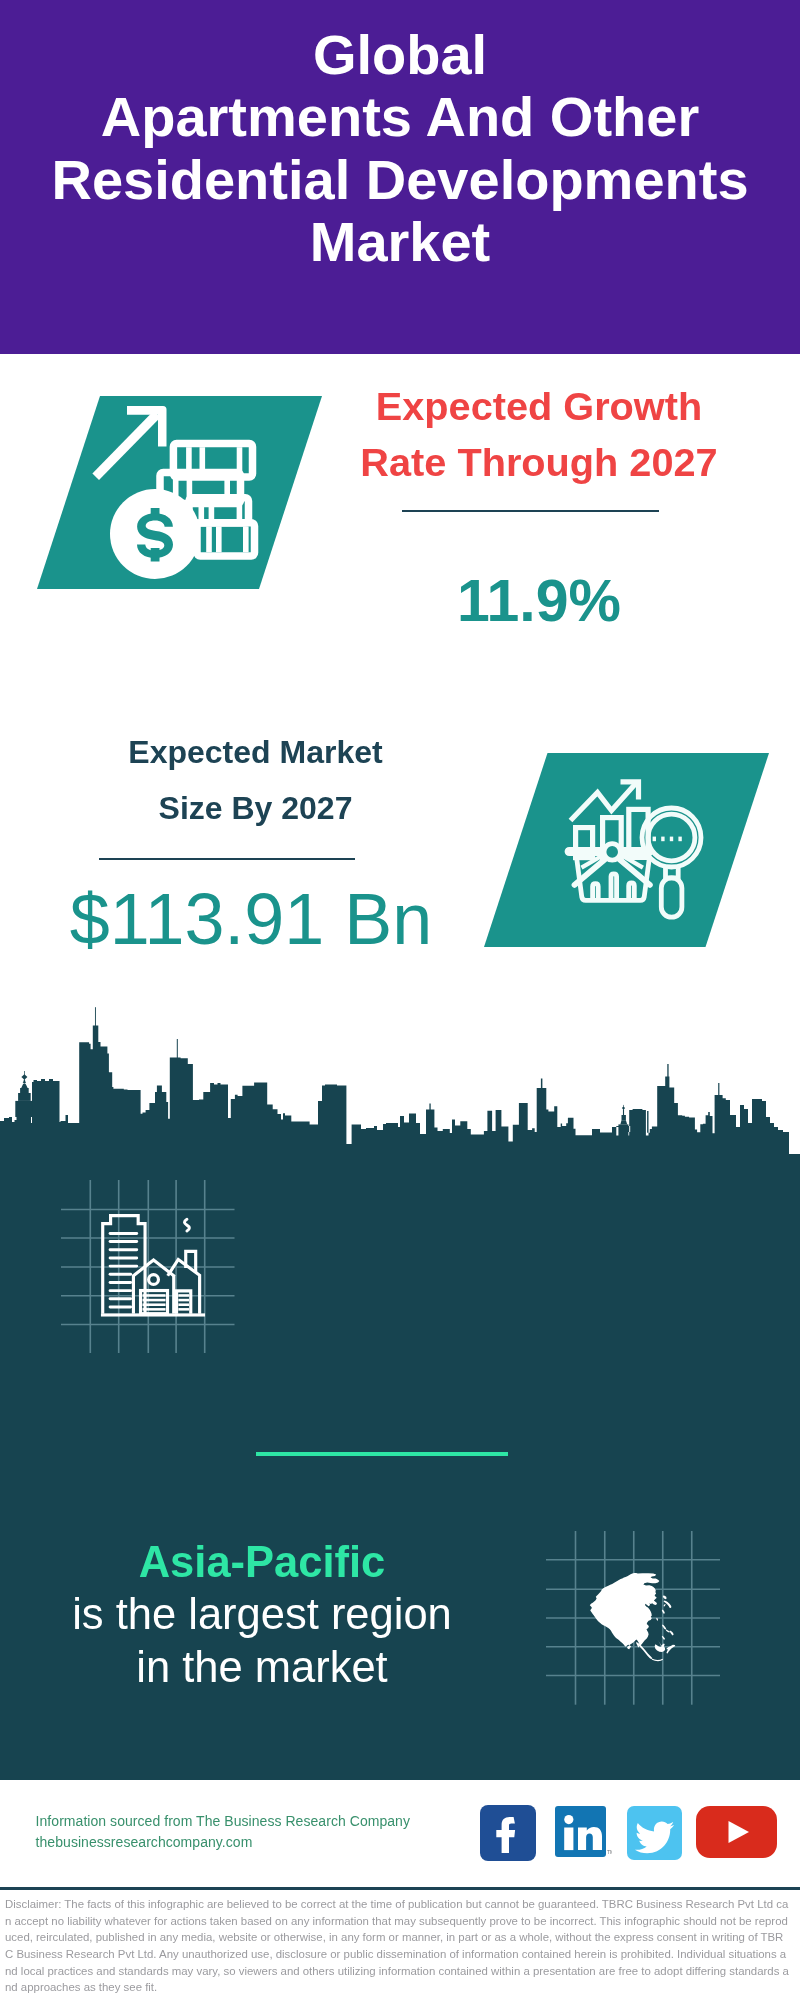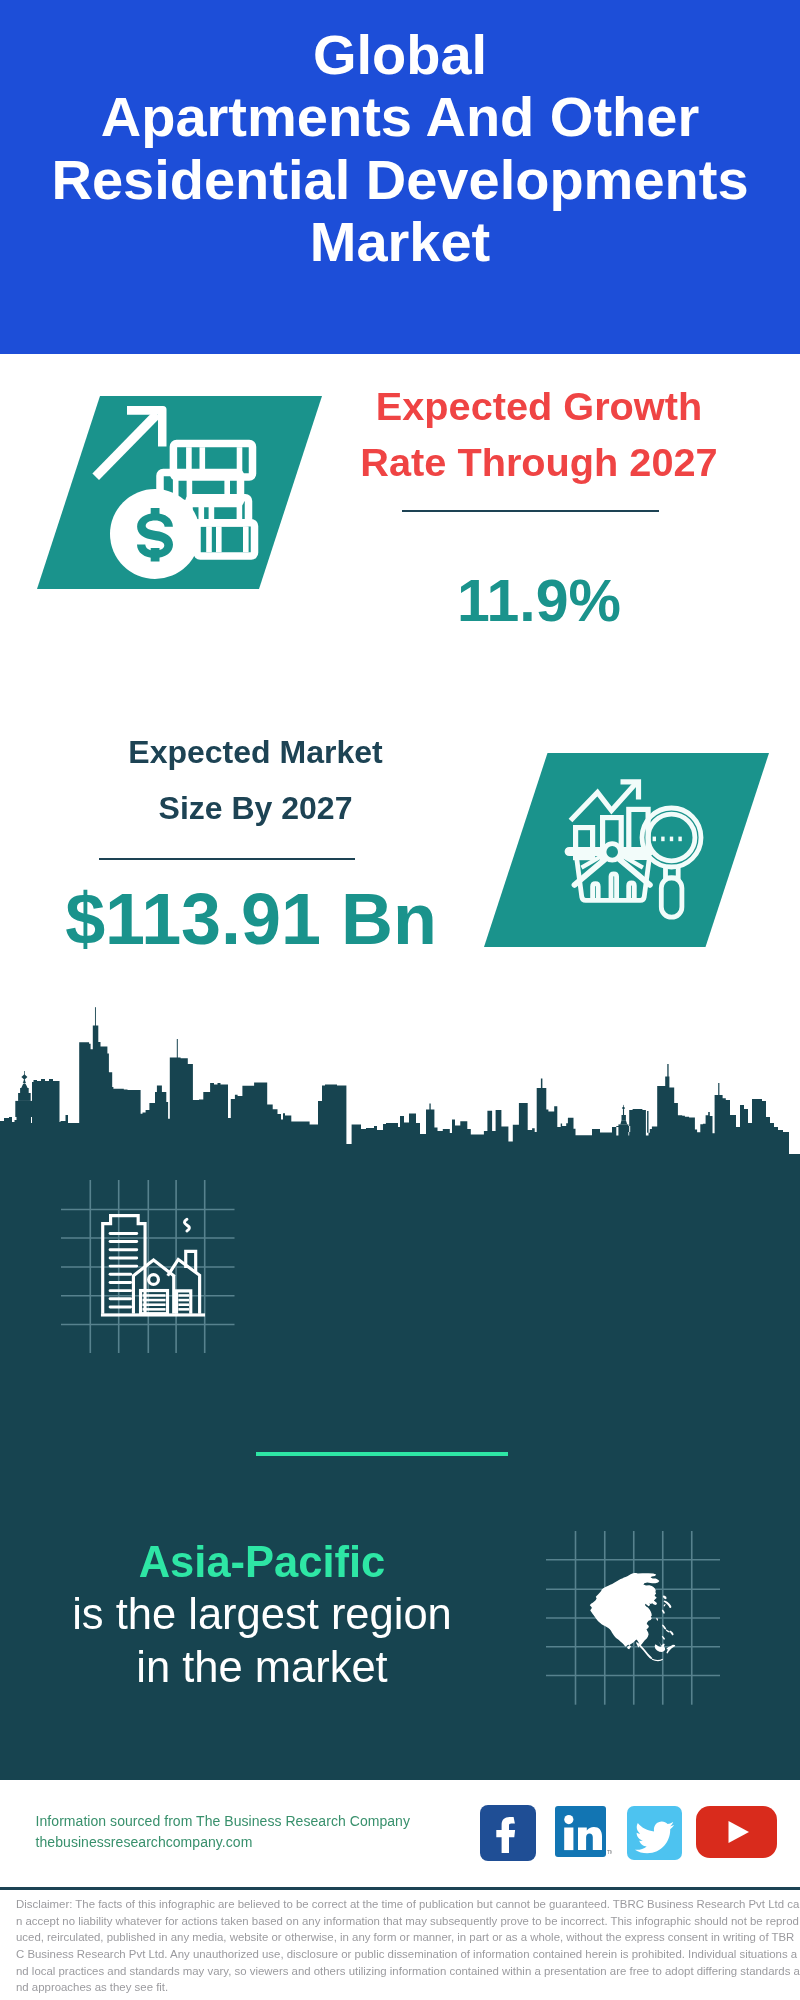--- a/index.html
+++ b/index.html
@@ -1,21 +1,21 @@
 <!DOCTYPE html>
 <html><head>
 <meta charset="utf-8">
 <style>
   html,body{margin:0;padding:0;}
   body{width:800px;height:2000px;overflow:hidden;background:#fff;
        font-family:"Liberation Sans",sans-serif;}
   .page{position:relative;width:800px;height:2000px;background:#fff;}
 
   
-  .header{position:absolute;left:0;top:0;width:800px;height:354px;background:#1d4ed8;}
+  .header{position:absolute;left:0;top:0;width:800px;height:354px;background:#4c1d95;}
   .header-title{position:absolute;left:0;top:24px;width:800px;text-align:center;
       color:#fff;font-weight:bold;font-size:56px;line-height:62.3px;
       white-space:pre-line;}
 
   
   .plg1{position:absolute;left:37px;top:396px;width:285px;height:193px;
       background:#1a938c;
       -webkit-clip-path:polygon(22.105% 0,100% 0,77.895% 100%,0 100%);
       clip-path:polygon(22.105% 0,100% 0,77.895% 100%,0 100%);}
   .icon1{position:absolute;left:60px;top:396px;width:240px;height:200px;}
@@ -24,21 +24,21 @@
       color:#ef4444;font-weight:bold;font-size:39.7px;line-height:56px;white-space:pre-line;}
   .s1-rule{position:absolute;left:402px;top:509.8px;width:257px;height:2.6px;background:#1d4354;}
   .s1-value{position:absolute;left:319px;top:551.1px;width:440px;text-align:center;
       color:#1a938c;font-weight:bold;font-size:59px;line-height:100px;}
 
   
   .s2-title{position:absolute;left:35.5px;top:724.4px;width:440px;text-align:center;
       color:#1d4354;font-weight:bold;font-size:32px;line-height:56.1px;white-space:pre-line;}
   .s2-rule{position:absolute;left:99px;top:857.8px;width:256px;height:2.6px;background:#1d4354;}
   .s2-value{position:absolute;left:31px;top:878.1px;width:440px;text-align:center;
-      color:#1a938c;font-weight:bold;font-size:71.9px;line-height:82px;}
+      color:#1a938c;font-weight:normal;font-size:71.9px;line-height:82px;}
 
   .plg2{position:absolute;left:484px;top:753px;width:285px;height:194px;
       background:#1a938c;
       -webkit-clip-path:polygon(22.28% 0,100% 0,77.72% 100%,0 100%);
       clip-path:polygon(22.28% 0,100% 0,77.72% 100%,0 100%);}
   .icon2{position:absolute;left:510px;top:753px;width:240px;height:200px;}
 
   
   .darkpanel{position:absolute;left:0;top:1005px;width:800px;height:775px;}
   .skyline{position:absolute;left:0;top:0;width:789px;height:150px;display:block;}
@@ -66,21 +66,21 @@
   .foot-text{position:absolute;left:35.6px;top:1810.5px;color:#38906c;font-size:14px;line-height:21.9px;
       letter-spacing:0.05px;}
   .sbtn{position:absolute;}
   .fb{left:480px;top:1805px;width:56px;height:56px;}
   .li{left:555px;top:1805.5px;width:57px;height:54px;}
   .tw{left:627px;top:1805.5px;width:55px;height:54px;}
   .yt{left:696px;top:1806.4px;width:81px;height:52px;}
 
   
   .discl-bar{position:absolute;left:0;top:1886.7px;width:800px;height:3px;background:#1d4354;}
-  .discl{position:absolute;left:16px;top:1895.8px;width:785px;color:#9b9b9f;
+  .discl{position:absolute;left:5px;top:1895.8px;width:785px;color:#9b9b9f;
       font-size:11.42px;line-height:16.7px;text-align:left;word-break:break-all;}
 </style>
 </head>
 <body>
 
 <div class="page">
 
   <div class="header">
     <div class="header-title">Global
 Apartments And Other

